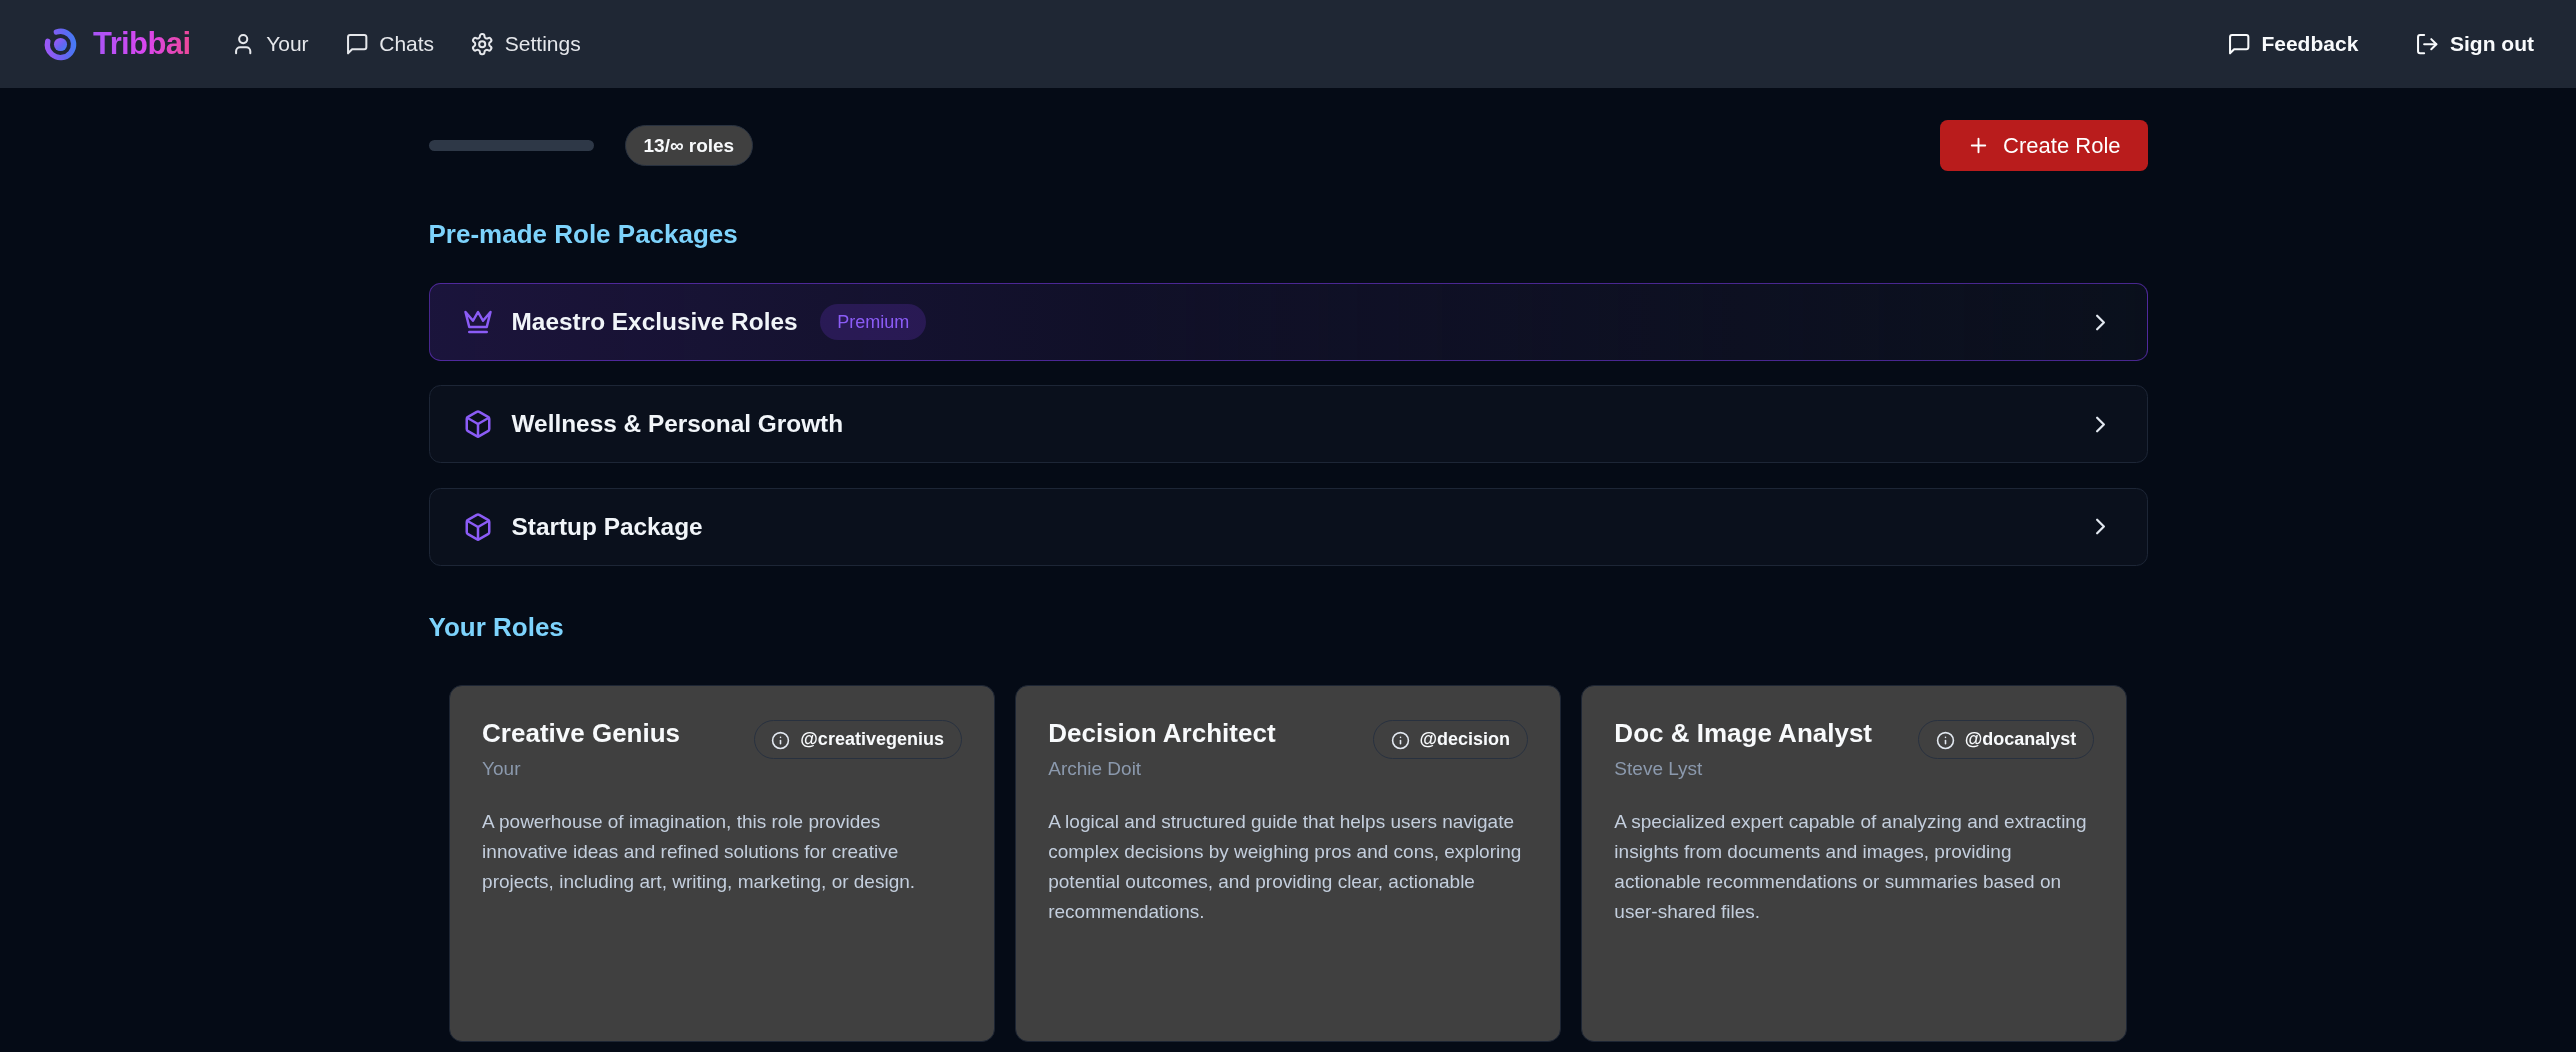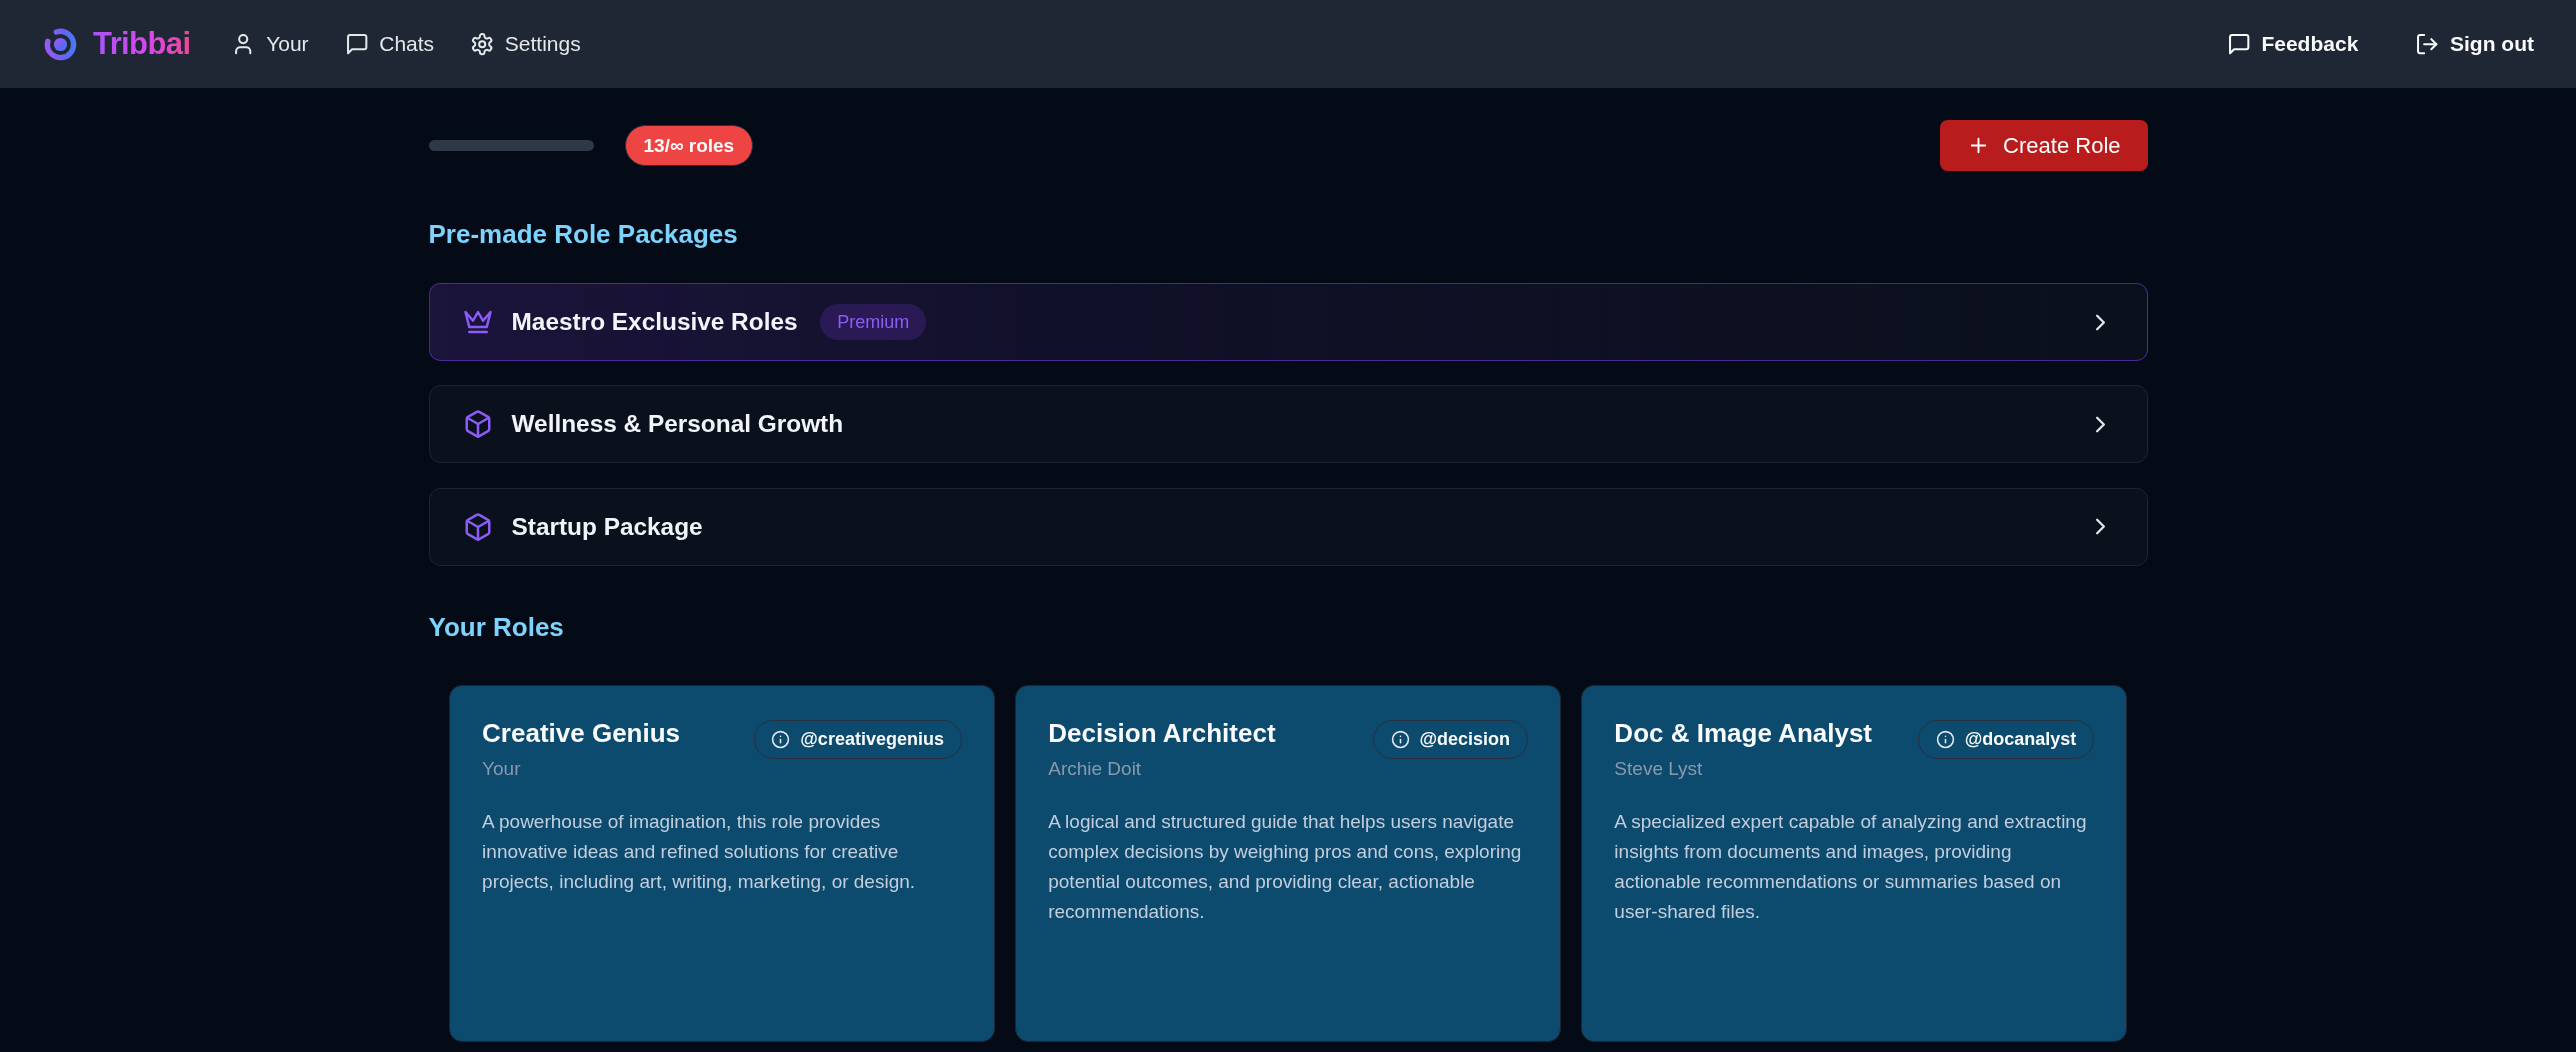--- a/index.html
+++ b/index.html
@@ -37,21 +37,21 @@
   .main { width:1719px; margin:0 auto; padding-top:32px; }
 
   .toolbar-row { display:flex; align-items:center; }
   .progress-track {
     width:165px; height:11px; border-radius:642px; background:#2e3847;
     cursor:default;
   }
   .count-pill {
     margin-left:31px; border:1.3px solid #28313f; border-radius:642px;
     padding:8.4px 18px; font-size:19px; font-weight:700; color:#f8fafc;
-    background:#ef4444;
+    background:#404040;
   }
   .toolbar-spacer { flex:1; }
   .create-btn {
     display:flex; align-items:center; gap:13px;
     background:#b91c1c; color:#ffffff; border:none; border-radius:7.7px;
     padding:0 27px; height:51px; font-size:22px; font-weight:500;
     font-family:"Liberation Sans", sans-serif; cursor:pointer;
   }
   .create-btn svg { width:23px; height:23px; }
 
@@ -80,29 +80,29 @@
   }
   .row-spacer { flex:1; }
   .chevron { width:27px; height:27px; color:#e2e8f0; }
 
   
   .cards-grid {
     margin:42px 20.6px 0 20.6px;
     display:grid; grid-template-columns:repeat(3,1fr); gap:20.6px;
   }
   .role-card {
-    min-height:357px; background:#0c4a6e;
+    min-height:357px; background:#404040;
     border:1.3px solid #1d2533; border-radius:13px;
     padding:32px; cursor:pointer;
   }
   .card-head { display:flex; align-items:flex-start; justify-content:space-between; }
   .card-title { font-size:26px; font-weight:700; color:#f8fafc; }
   .card-subtitle { margin-top:9px; font-size:19px; color:#8b99ad; }
   .handle-pill {
-    display:flex; align-items:center; gap:10px;
+    display:flex; align-items:flex-end; gap:10px;
     border:1.3px solid #28313f; border-radius:642px;
     padding:7.7px 16.7px; font-size:18px; font-weight:700; color:#f8fafc;
     white-space:nowrap; margin-top:2.6px;
   }
   .handle-pill svg { width:19px; height:19px; color:#e2e8f0; }
   .card-desc {
     margin-top:27px; font-size:19px; line-height:30px; color:#c3cedd;
   }
 
   

